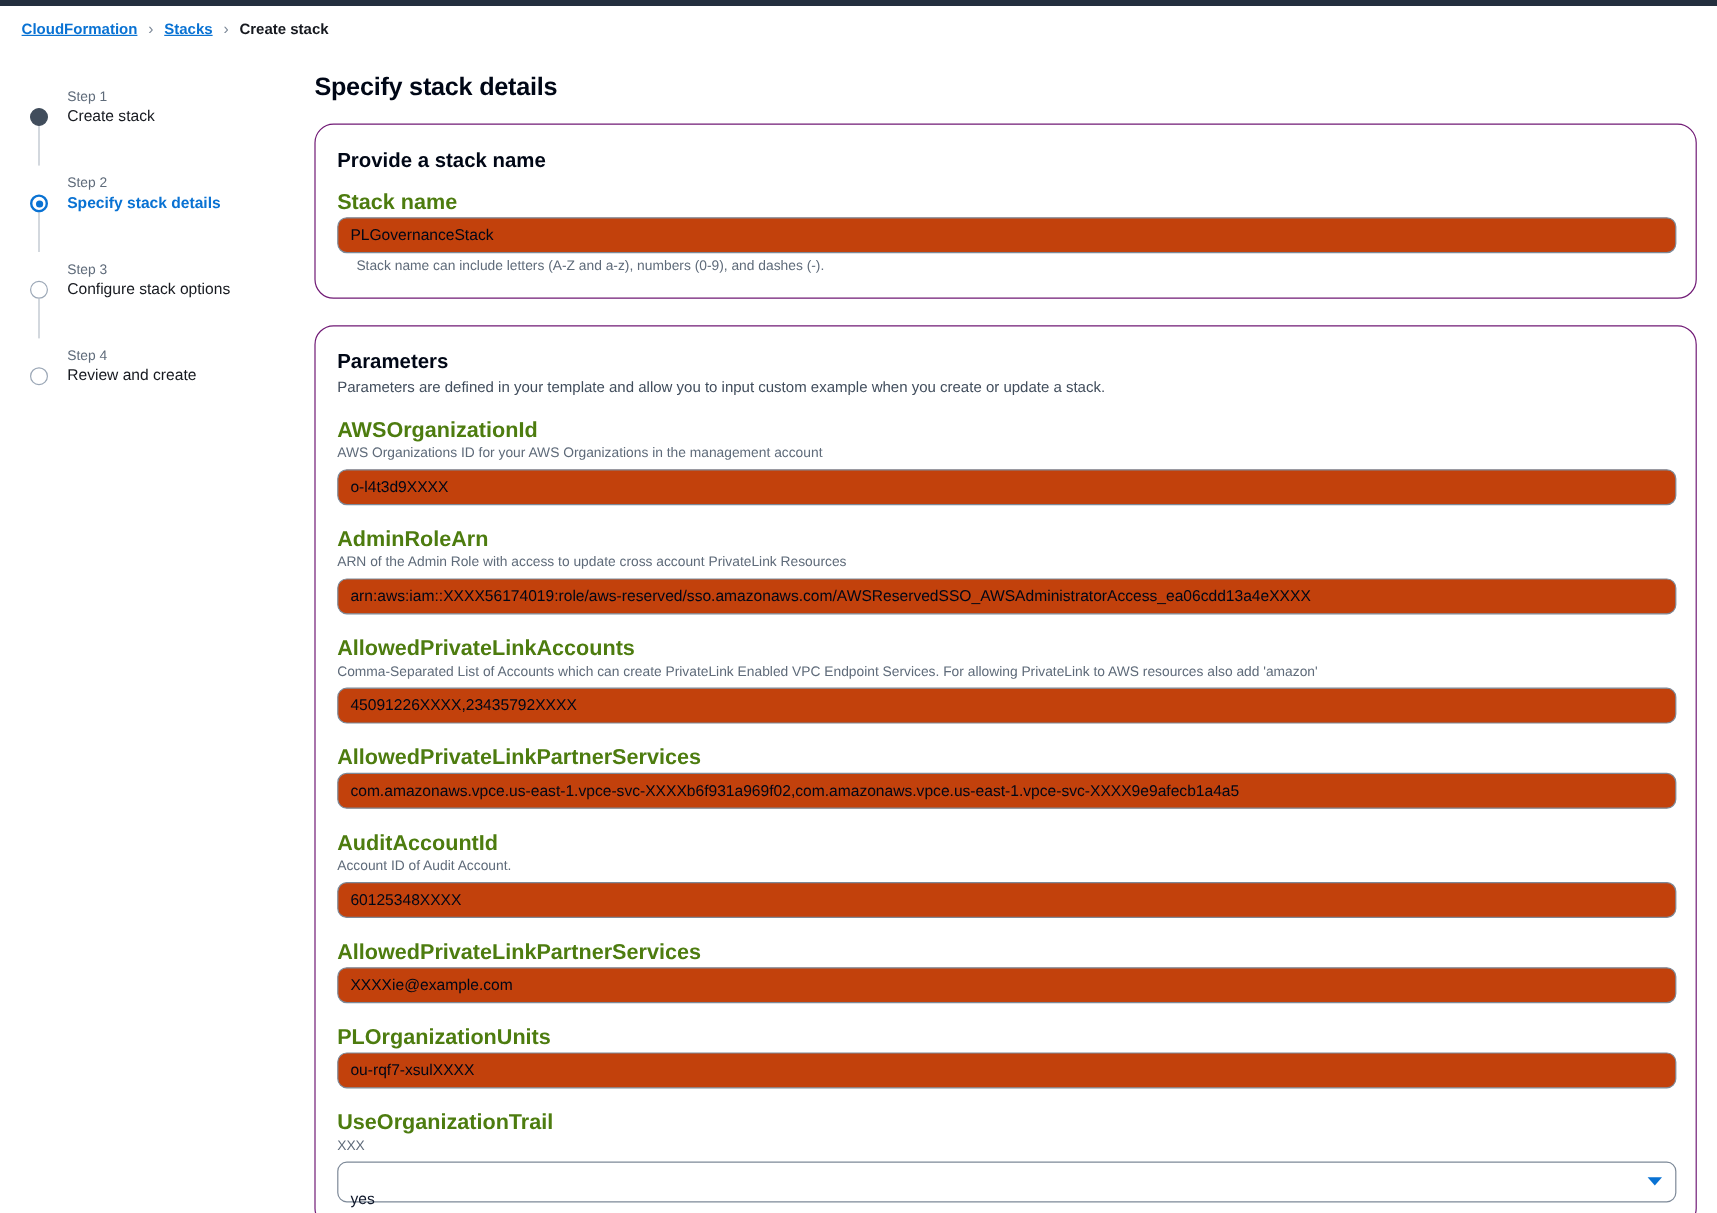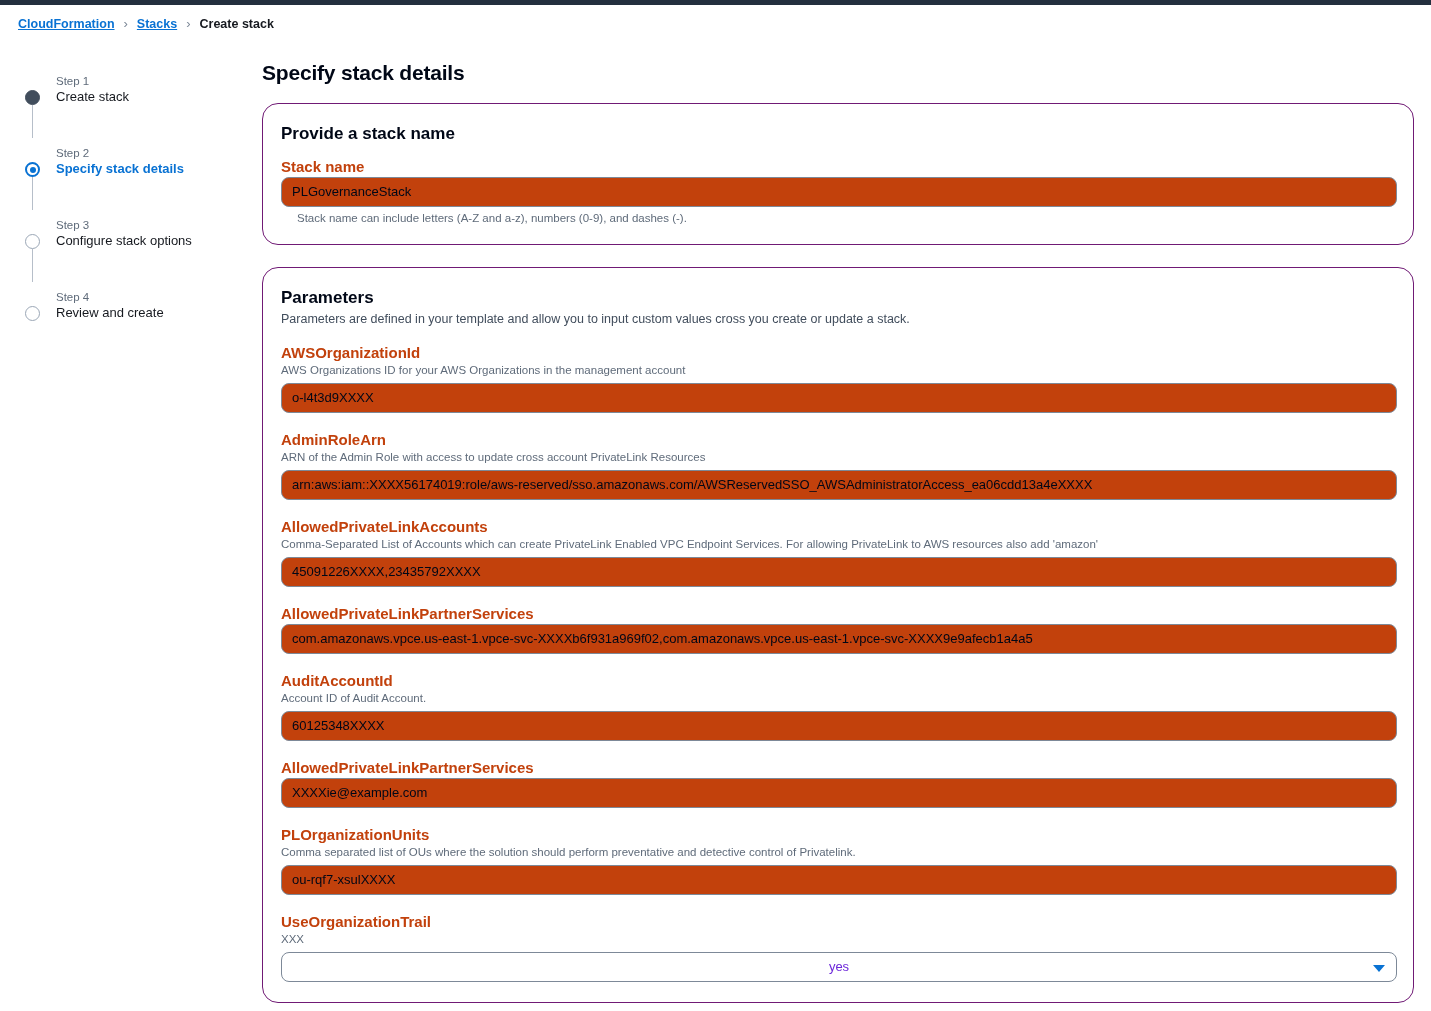--- a/index.html
+++ b/index.html
@@ -76,21 +76,21 @@
     font-size: 17px; font-weight: bold; color: #000716;
     margin: 0 0 14px 0;
   }
   .card-desc {
     font-size: 12.5px; color: #414d5c; margin: -10px 0 18px 0;
   }
 
   .field { margin-bottom: 18px; }
   .field:last-child { margin-bottom: 0; }
   .field-label {
-    font-size: 15px; font-weight: bold; color: #c2410c;
+    font-size: 18px; font-weight: bold; color: #4d7c0f;
     margin-bottom: 2px;
   }
   .field-desc {
     font-size: 11.5px; color: #5f6b7a; margin-bottom: 5px;
     line-height: 15px;
   }
   .field-hint {
     font-size: 11.5px; color: #5f6b7a; margin-top: 5px; margin-left: 16px;
   }
   .input {
@@ -100,25 +100,24 @@
     font-family: "Liberation Sans", sans-serif;
     font-size: 13px; color: #000716;
     padding: 0 10px; line-height: 28px;
     white-space: nowrap; overflow: hidden;
     display: block;
   }
   .select {
     width: 1116px; height: 30px;
     border: 1px solid #7d8998; border-radius: 8px;
     background: #ffffff;
-    font-size: 13px; color: #6d28d9;
-    padding: 0 10px; line-height: 28px;
+    font-size: 13px; color: #0f172a;
+    padding: 16px 10px; line-height: 28px;
     position: relative;
     display: block;
-    text-align: center;
   }
   .select .chevron {
     position: absolute; right: 11px; top: 12px;
     width: 0; height: 0;
     border-left: 6px solid transparent;
     border-right: 6px solid transparent;
     border-top: 7px solid #0972d3;
   }
 
   
@@ -177,21 +176,21 @@
       <div class="card-title">Provide a stack name</div>
       <div class="field">
         <div class="field-label">Stack name</div>
         <div class="input">PLGovernanceStack</div>
         <div class="field-hint">Stack name can include letters (A-Z and a-z), numbers (0-9), and dashes (-).</div>
       </div>
     </div>
 
     <div class="card">
       <div class="card-title">Parameters</div>
-      <div class="card-desc">Parameters are defined in your template and allow you to input custom values cross you create or update a stack.</div>
+      <div class="card-desc">Parameters are defined in your template and allow you to input custom example when you create or update a stack.</div>
       <div id="param-fields">
           <div class="field">
             <div class="field-label">AWSOrganizationId</div>
             <div class="field-desc">AWS Organizations ID for your AWS Organizations in the management account</div>
             <div class="input">o-l4t3d9XXXX</div>
           </div>
           <div class="field">
             <div class="field-label">AdminRoleArn</div>
             <div class="field-desc">ARN of the Admin Role with access to update cross account PrivateLink Resources</div>
             <div class="input">arn:aws:iam::XXXX56174019:role/aws-reserved/sso.amazonaws.com/AWSReservedSSO_AWSAdministratorAccess_ea06cdd13a4eXXXX</div>
@@ -209,21 +208,20 @@
             <div class="field-label">AuditAccountId</div>
             <div class="field-desc">Account ID of Audit Account.</div>
             <div class="input">60125348XXXX</div>
           </div>
           <div class="field">
             <div class="field-label">AllowedPrivateLinkPartnerServices</div>
             <div class="input">XXXXie@example.com</div>
           </div>
           <div class="field">
             <div class="field-label">PLOrganizationUnits</div>
-            <div class="field-desc">Comma separated list of OUs where the solution should perform preventative and detective control of Privatelink.</div>
             <div class="input">ou-rqf7-xsulXXXX</div>
           </div>
           <div class="field">
             <div class="field-label">UseOrganizationTrail</div>
             <div class="field-desc">XXX</div>
             <div class="select"><span>yes</span><span class="chevron"></span></div>
           </div>
         </div>
     </div>
 

